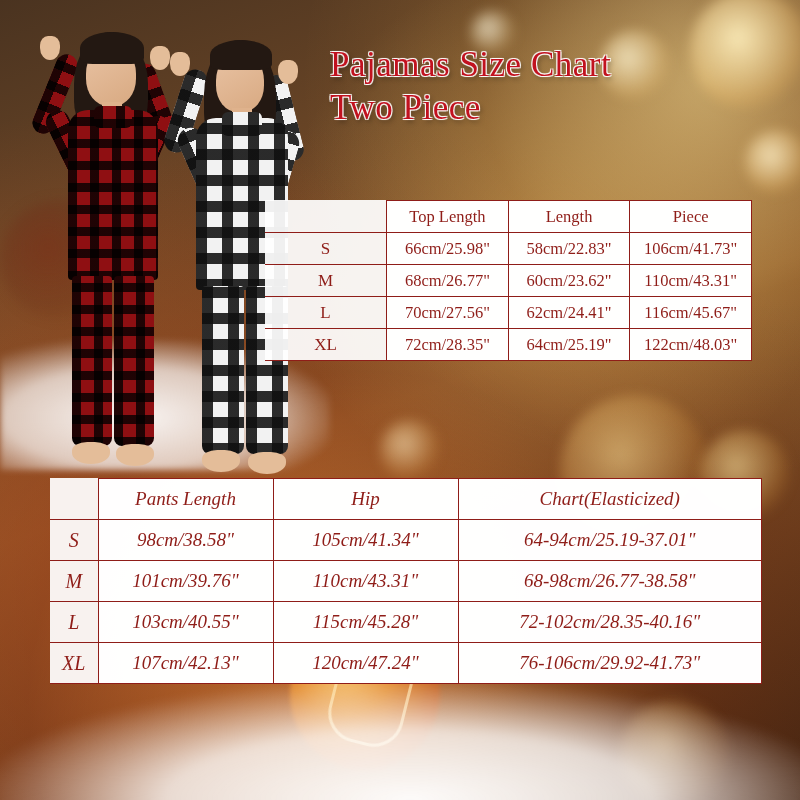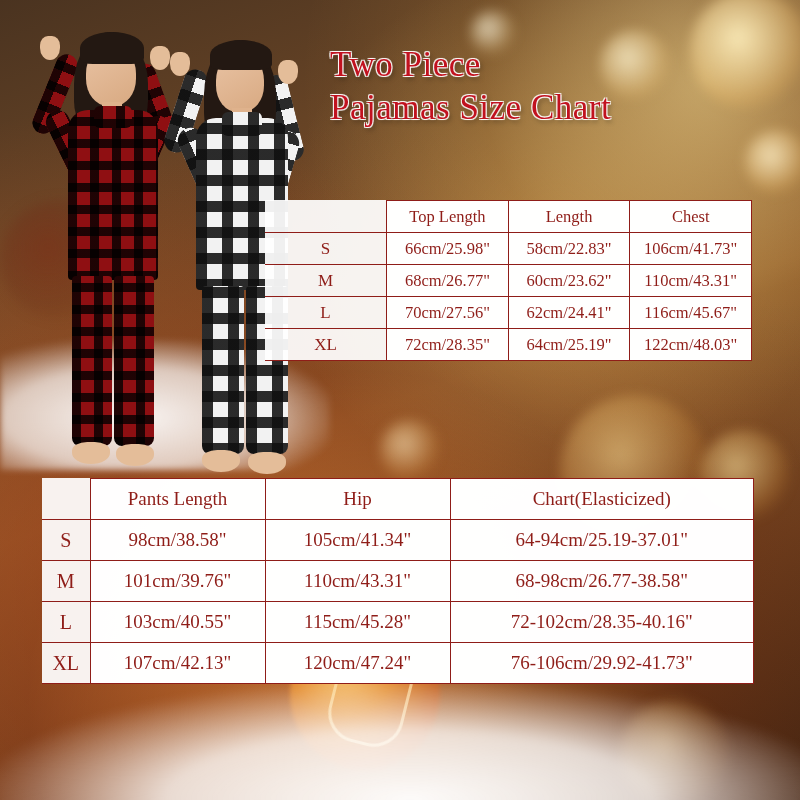--- a/index.html
+++ b/index.html
@@ -176,24 +176,25 @@
     background: transparent;
   }
   #table-top .sizecol {
     width: 48px;
     border-left: none;
     background: transparent;
     font-size: 17px;
   }
   
   #table-bottom {
-    left: 42px;
+    left: 50px;
     top: 478px;
     width: 712px;
     font-size: 19px;
+    font-style: italic;
   }
   #table-bottom td, #table-bottom th { height: 40px; }
   #table-bottom .corner {
     border-top: none;
     border-left: none;
     background: transparent;
   }
   #table-bottom .sizecol {
     width: 48px;
     border-left: none;
@@ -266,31 +267,31 @@
       <div class="plaid-bw" style="position:absolute;left:36px;top:108px;width:92px;height:172px;border-radius:20px 20px 4px 4px;"></div>
       <div class="plaid-bw" style="position:absolute;left:62px;top:102px;width:40px;height:24px;border-radius:6px;"></div>
       <div class="plaid-bw m-leg" style="left:42px;top:276px;width:42px;height:168px;border-radius:4px 4px 8px 8px;"></div>
       <div class="plaid-bw m-leg" style="left:86px;top:276px;width:42px;height:168px;border-radius:4px 4px 8px 8px;"></div>
       <div class="m-foot" style="left:42px;top:440px;width:38px;height:22px;"></div>
       <div class="m-foot" style="left:88px;top:442px;width:38px;height:22px;"></div>
     </div>
   </div>
 
   <div class="title">
+    <div>Pajamas Size Chart</div>
     <div>Two Piece</div>
-    <div>Pajamas Size Chart</div>
   </div>
 
   <table class="chart" id="table-top">
     <tbody>
         <tr>
       <th class="corner"></th>
       <th>Top Length</th>
       <th>Length</th>
-      <th>Chest</th>
+      <th>Piece</th>
     </tr>
     <tr>
       <td class="sizecol">S</td>
       <td>66cm/25.98"</td>
       <td>58cm/22.83"</td>
       <td>106cm/41.73"</td>
     </tr>
     <tr>
       <td class="sizecol">M</td>
       <td>68cm/26.77"</td>

